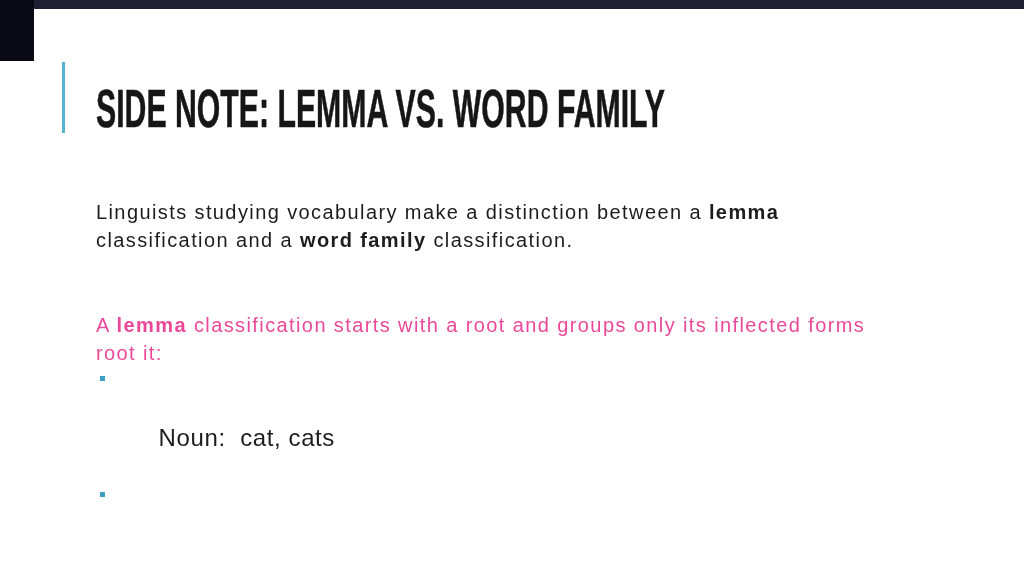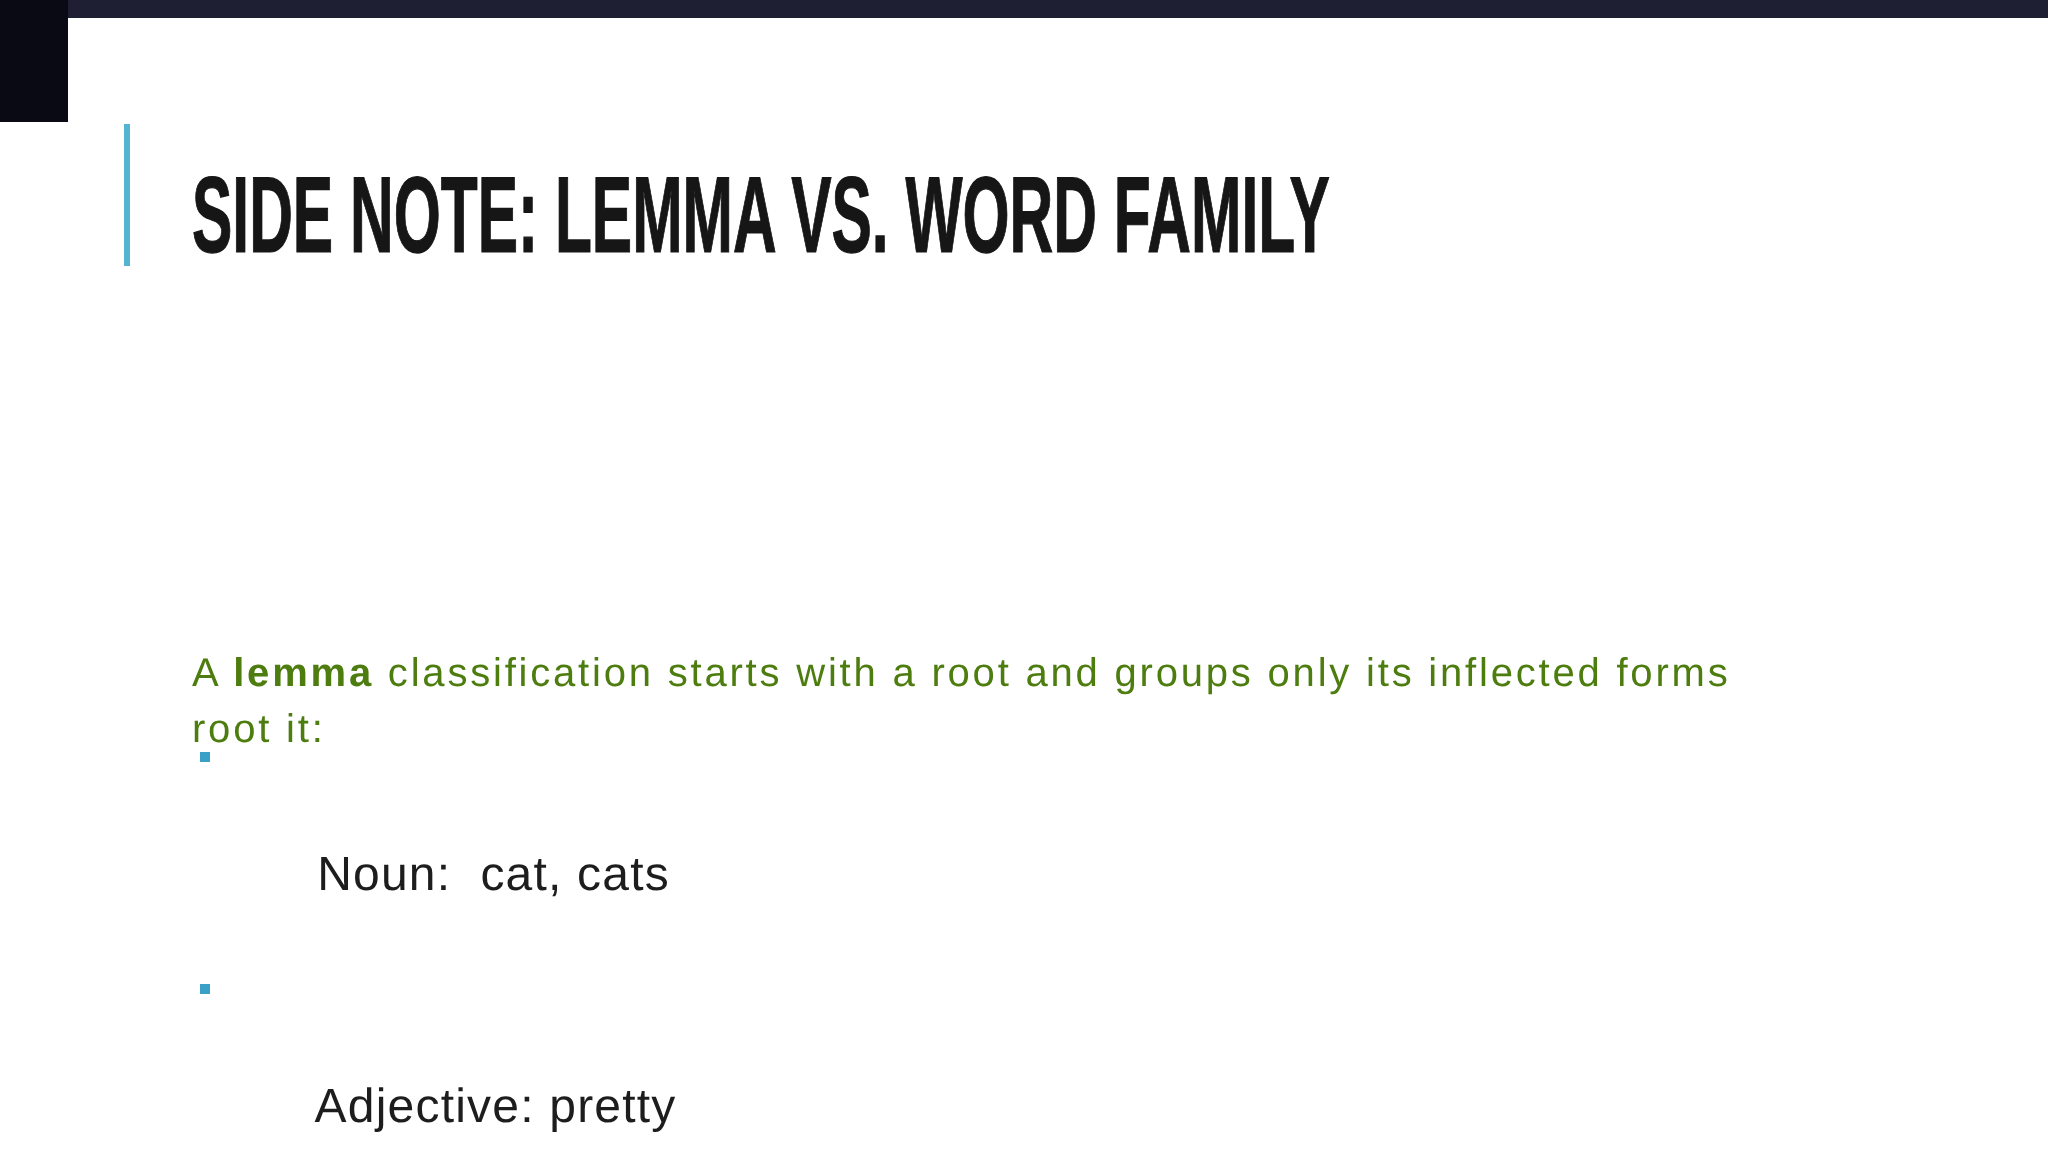--- a/index.html
+++ b/index.html
@@ -92,28 +92,28 @@
 <div class="slide">
 
   <div class="top-strip" style="background-color: rgb(31, 31, 51);"></div>
 
   <div class="corner-block" style="background-color: rgb(10, 10, 20);"></div>
 
   <div class="accent-rule" style="background-color: rgb(84, 180, 210);"></div>
 
   <h1 class="slide-title" style="color: rgb(22, 22, 22);">SIDE NOTE: LEMMA VS. WORD FAMILY</h1>
 
+  <p class="para" id="para-1" style="color: rgb(29, 29, 29);"><span>Linguists studying vocabulary make a distinction between a </span><b>lemma</b><br><span>classification and a </span><b>word family</b><span> classification.</span></p>
 
-  <p class="para" id="para-2" style="color: #4d7c0f; margin-top: 12px;"><span>A </span><b>lemma</b><span> classification starts with a root and groups only its inflected forms</span><br><span>root it:</span></p>
+  <p class="para" id="para-2" style="color: #ec4899;"><span>A </span><b>lemma</b><span> classification starts with a root and groups only its inflected forms</span><br><span>root it:</span></p>
 
   <ul class="bullet-list">
     <li style="color: rgb(29, 29, 29);">
       <span class="bullet-sq" style="background-color: rgb(58, 160, 197);"></span>
       <span>Noun:  cat, cats</span>
     </li>
     <li style="color: rgb(29, 29, 29);">
       <span class="bullet-sq" style="background-color: rgb(58, 160, 197);"></span>
-      <span>Adjective: pretty</span>
     </li>
 
   </ul>
 
 </div>
 
 </body></html>

